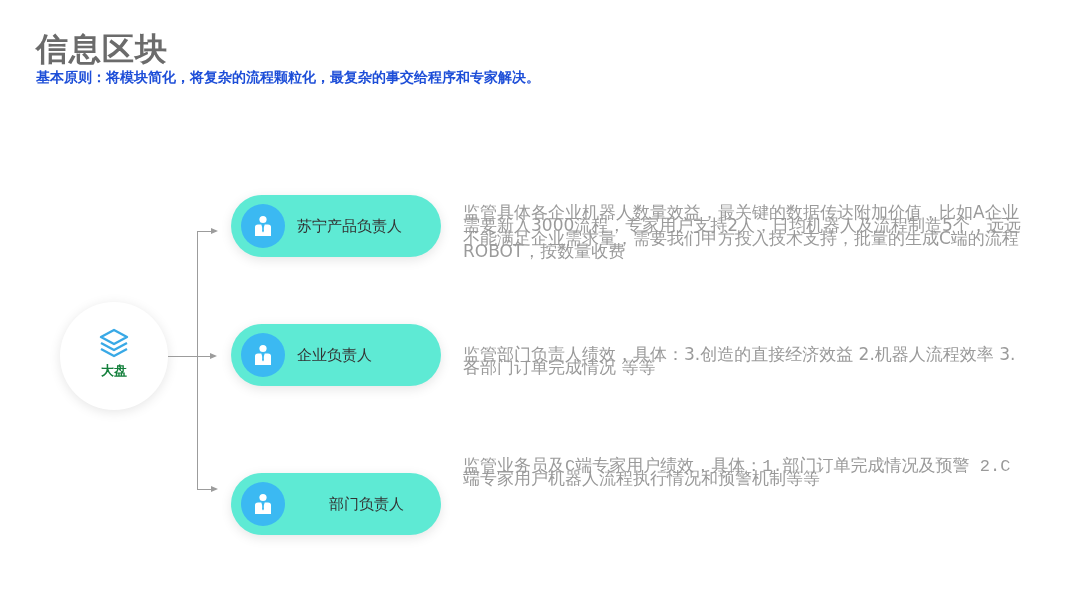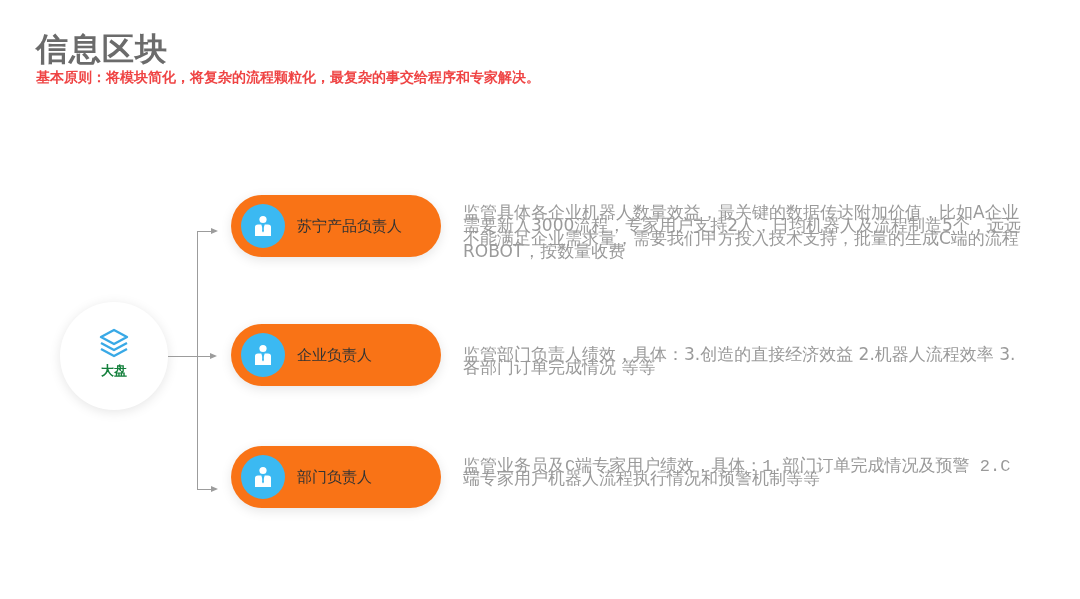--- a/index.html
+++ b/index.html
@@ -5,42 +5,42 @@
   * { box-sizing: border-box; margin: 0; padding: 0; }
   html, body { width: 1080px; height: 599px; background: #ffffff; overflow: hidden; }
   body { position: relative; font-family: "DejaVu Sans", "Liberation Sans", sans-serif; }
 
   .page-title {
     position: absolute; left: 36px; top: 28px;
     font-size: 32px; font-weight: bold; color: #6b6b6b; letter-spacing: 1px;
   }
   .page-subtitle {
     position: absolute; left: 36px; top: 69px;
-    font-size: 14px; font-weight: bold; color: #ef4444;
+    font-size: 14px; font-weight: bold; color: #1d4ed8;
   }
 
   .root-node {
     position: absolute; left: 60px; top: 302px; width: 108px; height: 108px;
     border-radius: 50%; background: #ffffff;
     box-shadow: 0 2px 12px rgba(0,0,0,0.10);
     display: flex; flex-direction: column; align-items: center; justify-content: center;
   }
   .root-icon { width: 32px; height: 30px; margin-top: -4px; }
   .root-label { font-size: 13px; font-weight: bold; color: #15803d; margin-top: 4px; }
 
   .connector { position: absolute; background: #9c9c9c; }
   .arrow-head {
     position: absolute; width: 0; height: 0;
     border-top: 3px solid transparent; border-bottom: 3px solid transparent;
     border-left: 7px solid #9c9c9c;
   }
 
   .role-card {
     position: absolute; left: 231px; width: 210px; height: 62px;
-    border-radius: 31px; background: #f97316;
+    border-radius: 31px; background: #5eead4;
     box-shadow: 0 3px 12px rgba(0,0,0,0.10);
     display: flex; align-items: center;
   }
   .role-icon {
     width: 44px; height: 44px; border-radius: 50%; background: #3bb9f2;
     margin-left: 10px; display: flex; align-items: center; justify-content: center;
     flex-shrink: 0;
   }
   .role-label { margin-left: 12px; font-size: 15px; color: #333333; }
 
@@ -89,21 +89,21 @@
     <svg width="20" height="22" viewBox="0 0 20 22">
       <circle cx="10" cy="4.5" r="3.6" fill="#ffffff"></circle>
       <path d="M2 21 L2 12 Q2 9.5 5 9.5 L8.3 9.5 L10 15 L11.7 9.5 L15 9.5 Q18 9.5 18 12 L18 21 Z" fill="#ffffff"></path>
       <path d="M9.2 10 L10.8 10 L10.5 12 L11 16 L10 17.5 L9 16 L9.5 12 Z" fill="#3bb9f2"></path>
     </svg>
   </div>
   <div class="role-label">企业负责人</div>
 </div>
 <div class="role-desc" style="top:348px;">监管部门负责人绩效，具体：3.创造的直接经济效益   2.机器人流程效率  3.各部门订单完成情况 等等</div>
 
-<div class="role-card" style="top:446px;">
+<div class="role-card" style="top:473px;gap:32px;">
   <div class="role-icon">
     <svg width="20" height="22" viewBox="0 0 20 22">
       <circle cx="10" cy="4.5" r="3.6" fill="#ffffff"></circle>
       <path d="M2 21 L2 12 Q2 9.5 5 9.5 L8.3 9.5 L10 15 L11.7 9.5 L15 9.5 Q18 9.5 18 12 L18 21 Z" fill="#ffffff"></path>
       <path d="M9.2 10 L10.8 10 L10.5 12 L11 16 L10 17.5 L9 16 L9.5 12 Z" fill="#3bb9f2"></path>
     </svg>
   </div>
   <div class="role-label">部门负责人</div>
 </div>
 <div class="role-desc" style="top:460px;font-family:Liberation Mono, monospace;">监管业务员及C端专家用户绩效，具体：1.部门订单完成情况及预警  2.C端专家用户机器人流程执行情况和预警机制等等</div>

